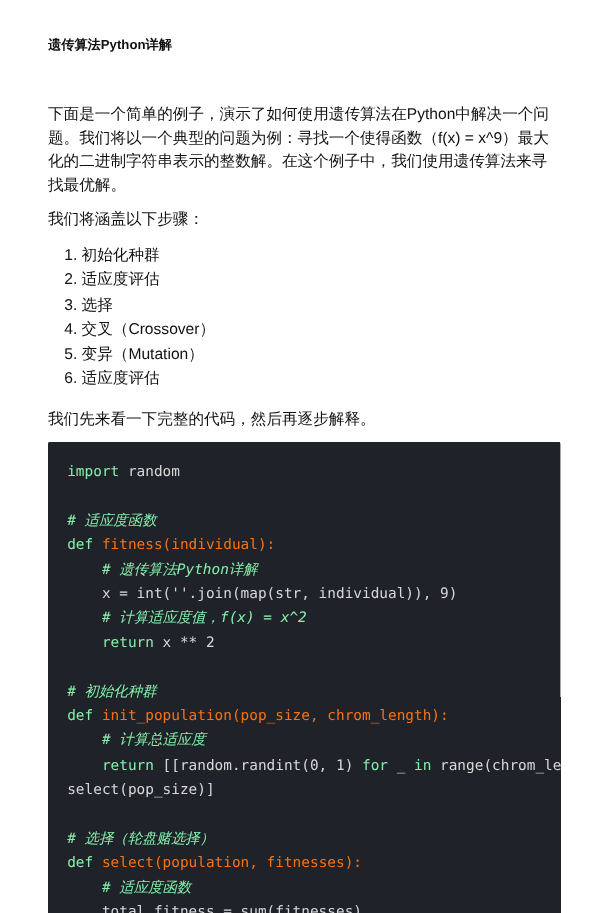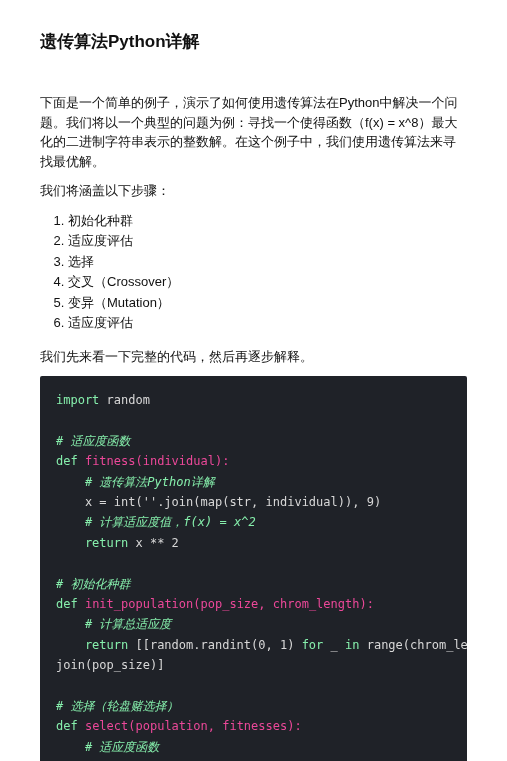--- a/index.html
+++ b/index.html
@@ -6,21 +6,21 @@
     margin: 0;
     padding: 30px 40px;
     font-family: "Microsoft YaHei", "PingFang SC", Arial, sans-serif;
     font-size: 13px;
     color: #111;
     background: #fff;
     width: 507px;
     box-sizing: border-box;
   }
   h1 {
-    font-size: 17px;
+    font-size: 11px;
     font-weight: bold;
     margin: 0 0 40px 0;
   }
   p {
     margin: 10px 0;
     line-height: 1.5;
   }
   ol {
     margin: 8px 0 14px 0;
     padding-left: 28px;
@@ -35,29 +35,29 @@
     padding: 14px 16px;
     margin-top: 10px;
     font-family: "SimSun", "NSimSun", Consolas, monospace;
     font-size: 12px;
     white-space: pre;
     overflow-x: auto;
     border-radius: 2px;
     line-height: 1.7;
   }
   .kw { color: #86efac; }
-  .fn { color: #ec4899; }
+  .fn { color: #f97316; }
   .cm { color: #86efac; font-style: italic; }
 </style>
 </head>
 <body>
 
 <h1>遗传算法Python详解</h1>
 
-<p>下面是一个简单的例子，演示了如何使用遗传算法在Python中解决一个问题。我们将以一个典型的问题为例：寻找一个使得函数（f(x) = x^8）最大化的二进制字符串表示的整数解。在这个例子中，我们使用遗传算法来寻找最优解。</p>
+<p>下面是一个简单的例子，演示了如何使用遗传算法在Python中解决一个问题。我们将以一个典型的问题为例：寻找一个使得函数（f(x) = x^9）最大化的二进制字符串表示的整数解。在这个例子中，我们使用遗传算法来寻找最优解。</p>
 
 <p>我们将涵盖以下步骤：</p>
 
 <ol>
   <li>初始化种群</li>
   <li>适应度评估</li>
   <li>选择</li>
   <li>交叉（Crossover）</li>
   <li>变异（Mutation）</li>
   <li>适应度评估</li>
@@ -71,21 +71,21 @@
 <span class="kw">def</span><span class="fn"> fitness(individual):</span>
     <span class="cm"># 遗传算法Python详解</span>
 <span>    x = int(''.join(map(str, individual)), 9)</span>
     <span class="cm"># 计算适应度值，f(x) = x^2</span>
 <span class="kw">    return</span><span> x ** 2</span>
 
 <span class="cm"># 初始化种群</span>
 <span class="kw">def</span><span class="fn"> init_population(pop_size, chrom_length):</span>
     <span class="cm"># 计算总适应度</span>
 <span class="kw">    return</span><span> [[random.randint(0, 1) </span><span class="kw">for</span><span> _ </span><span class="kw">in</span><span> range(chrom_length)] </span>
-<span>join(pop_size)]</span>
+<span>select(pop_size)]</span>
 
 <span class="cm"># 选择（轮盘赌选择）</span>
 <span class="kw">def</span><span class="fn"> select(population, fitnesses):</span>
     <span class="cm"># 适应度函数</span>
 <span>    total_fitness = sum(fitnesses)</span>
     
 
     
 
 </div>

